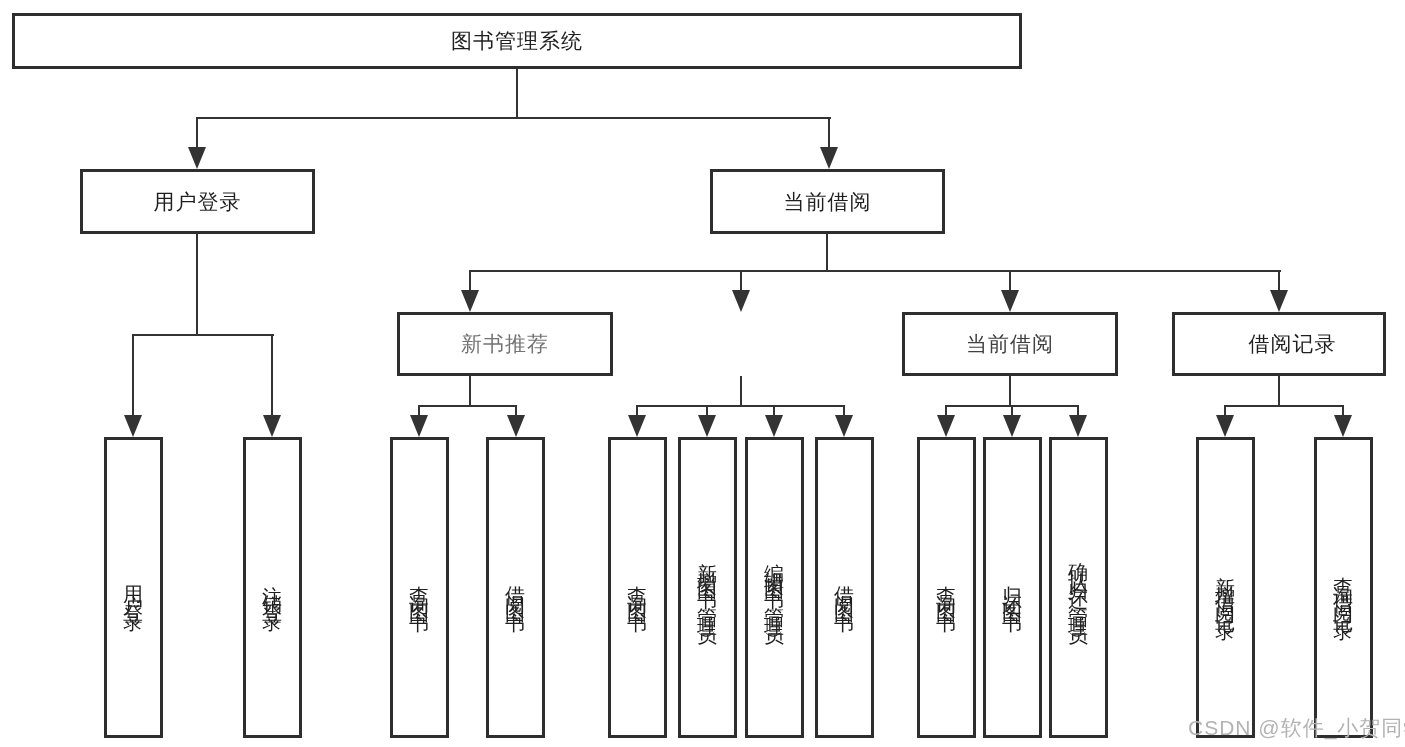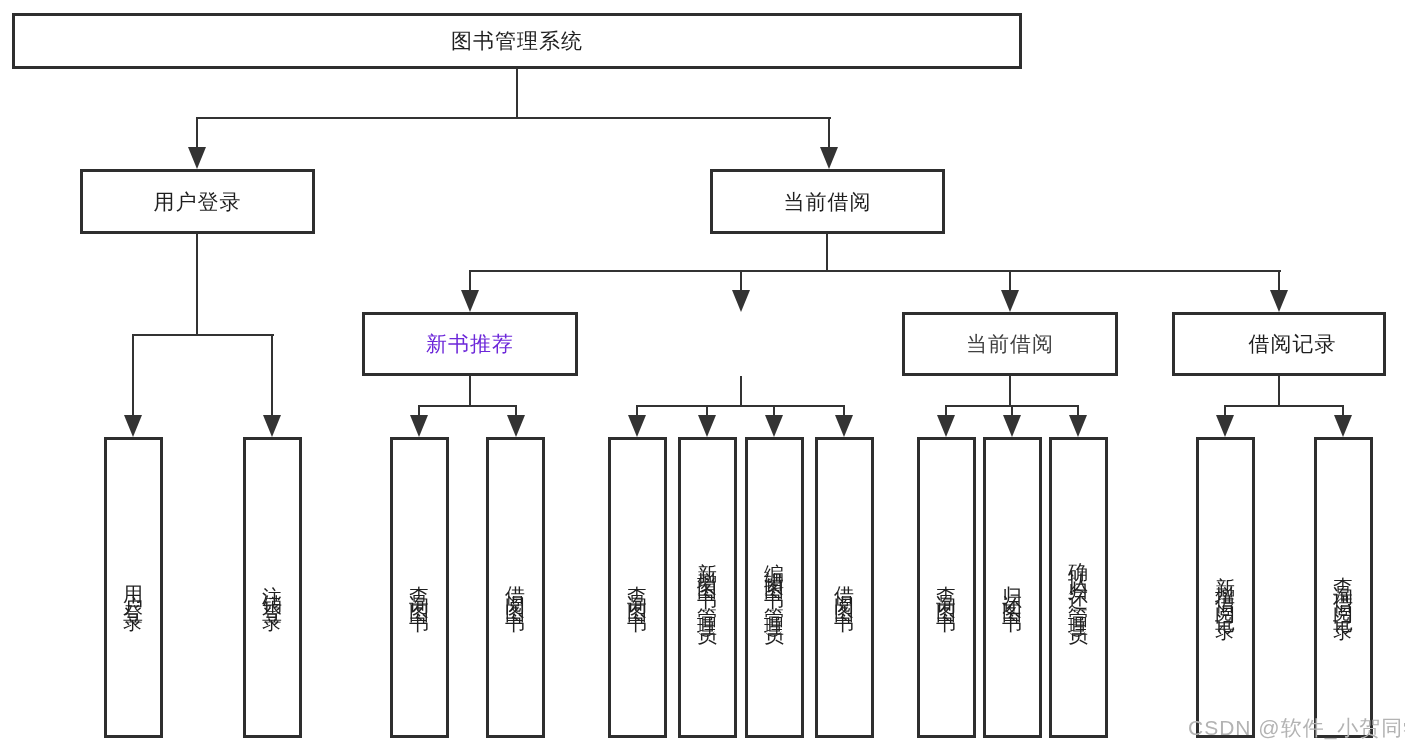--- a/index.html
+++ b/index.html
@@ -76,21 +76,21 @@
 </head>
 <body>
 
 <div id="canvas">
 
   <div class="node" id="root-box" style="border-color: rgb(46, 46, 46); color: rgb(31, 31, 31);">图书管理系统</div>
 
   <div class="node" id="b-login" style="border-color: rgb(46, 46, 46); color: rgb(31, 31, 31);">用户登录</div>
   <div class="node" id="b-mgmt" style="border-color: rgb(46, 46, 46); color: rgb(31, 31, 31);">当前借阅</div>
 
-  <div class="node" id="c-newbook" style="border-color: rgb(46, 46, 46); color: #6d28d9;">新书推荐</div>
+  <div class="node" id="c-newbook" style="border-color: rgb(46, 46, 46); color: #737373; margin-left: 35px;">新书推荐</div>
   <div class="node" id="c-current" style="border-color: rgb(46, 46, 46); color: #404040;">当前借阅</div>
   <div class="node" id="c-records" style="border-color: rgb(46, 46, 46); color: rgb(31, 31, 31);">借阅记录</div>
 
   <div class="node leaf" id="l-g1-0" style="border-color: rgb(46, 46, 46); color: rgb(31, 31, 31);">用户登录</div>
   <div class="node leaf" id="l-g1-1" style="border-color: rgb(46, 46, 46); color: rgb(31, 31, 31);">注销登录</div>
 
   <div class="node leaf" id="l-g2-0" style="border-color: rgb(46, 46, 46); color: rgb(31, 31, 31);">查询图书</div>
   <div class="node leaf" id="l-g2-1" style="border-color: rgb(46, 46, 46); color: rgb(31, 31, 31);">借阅图书</div>
 
   <div class="node leaf" id="l-g3-0" style="border-color: rgb(46, 46, 46); color: rgb(31, 31, 31);">查询图书</div>

